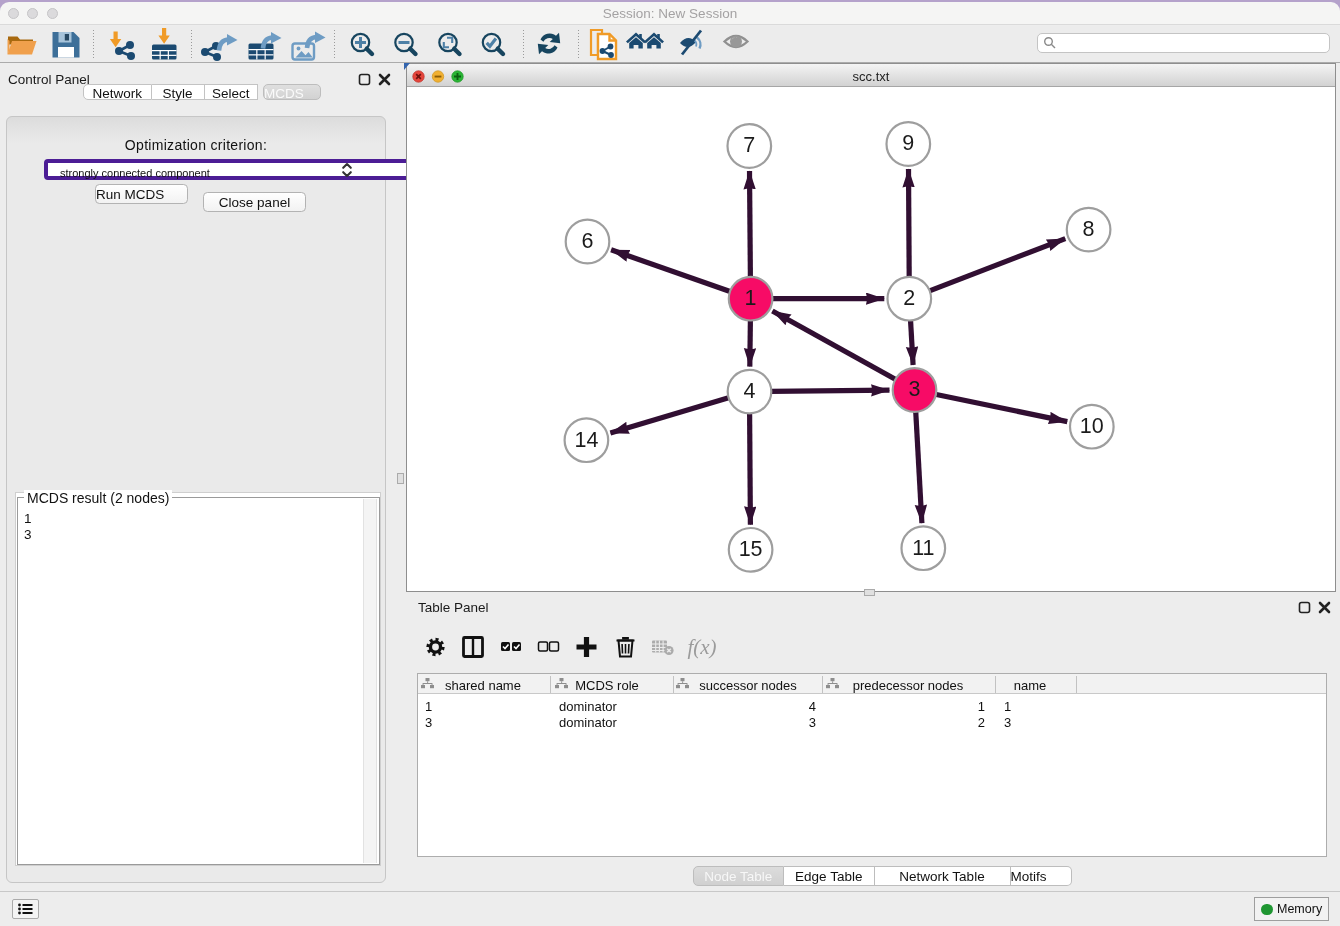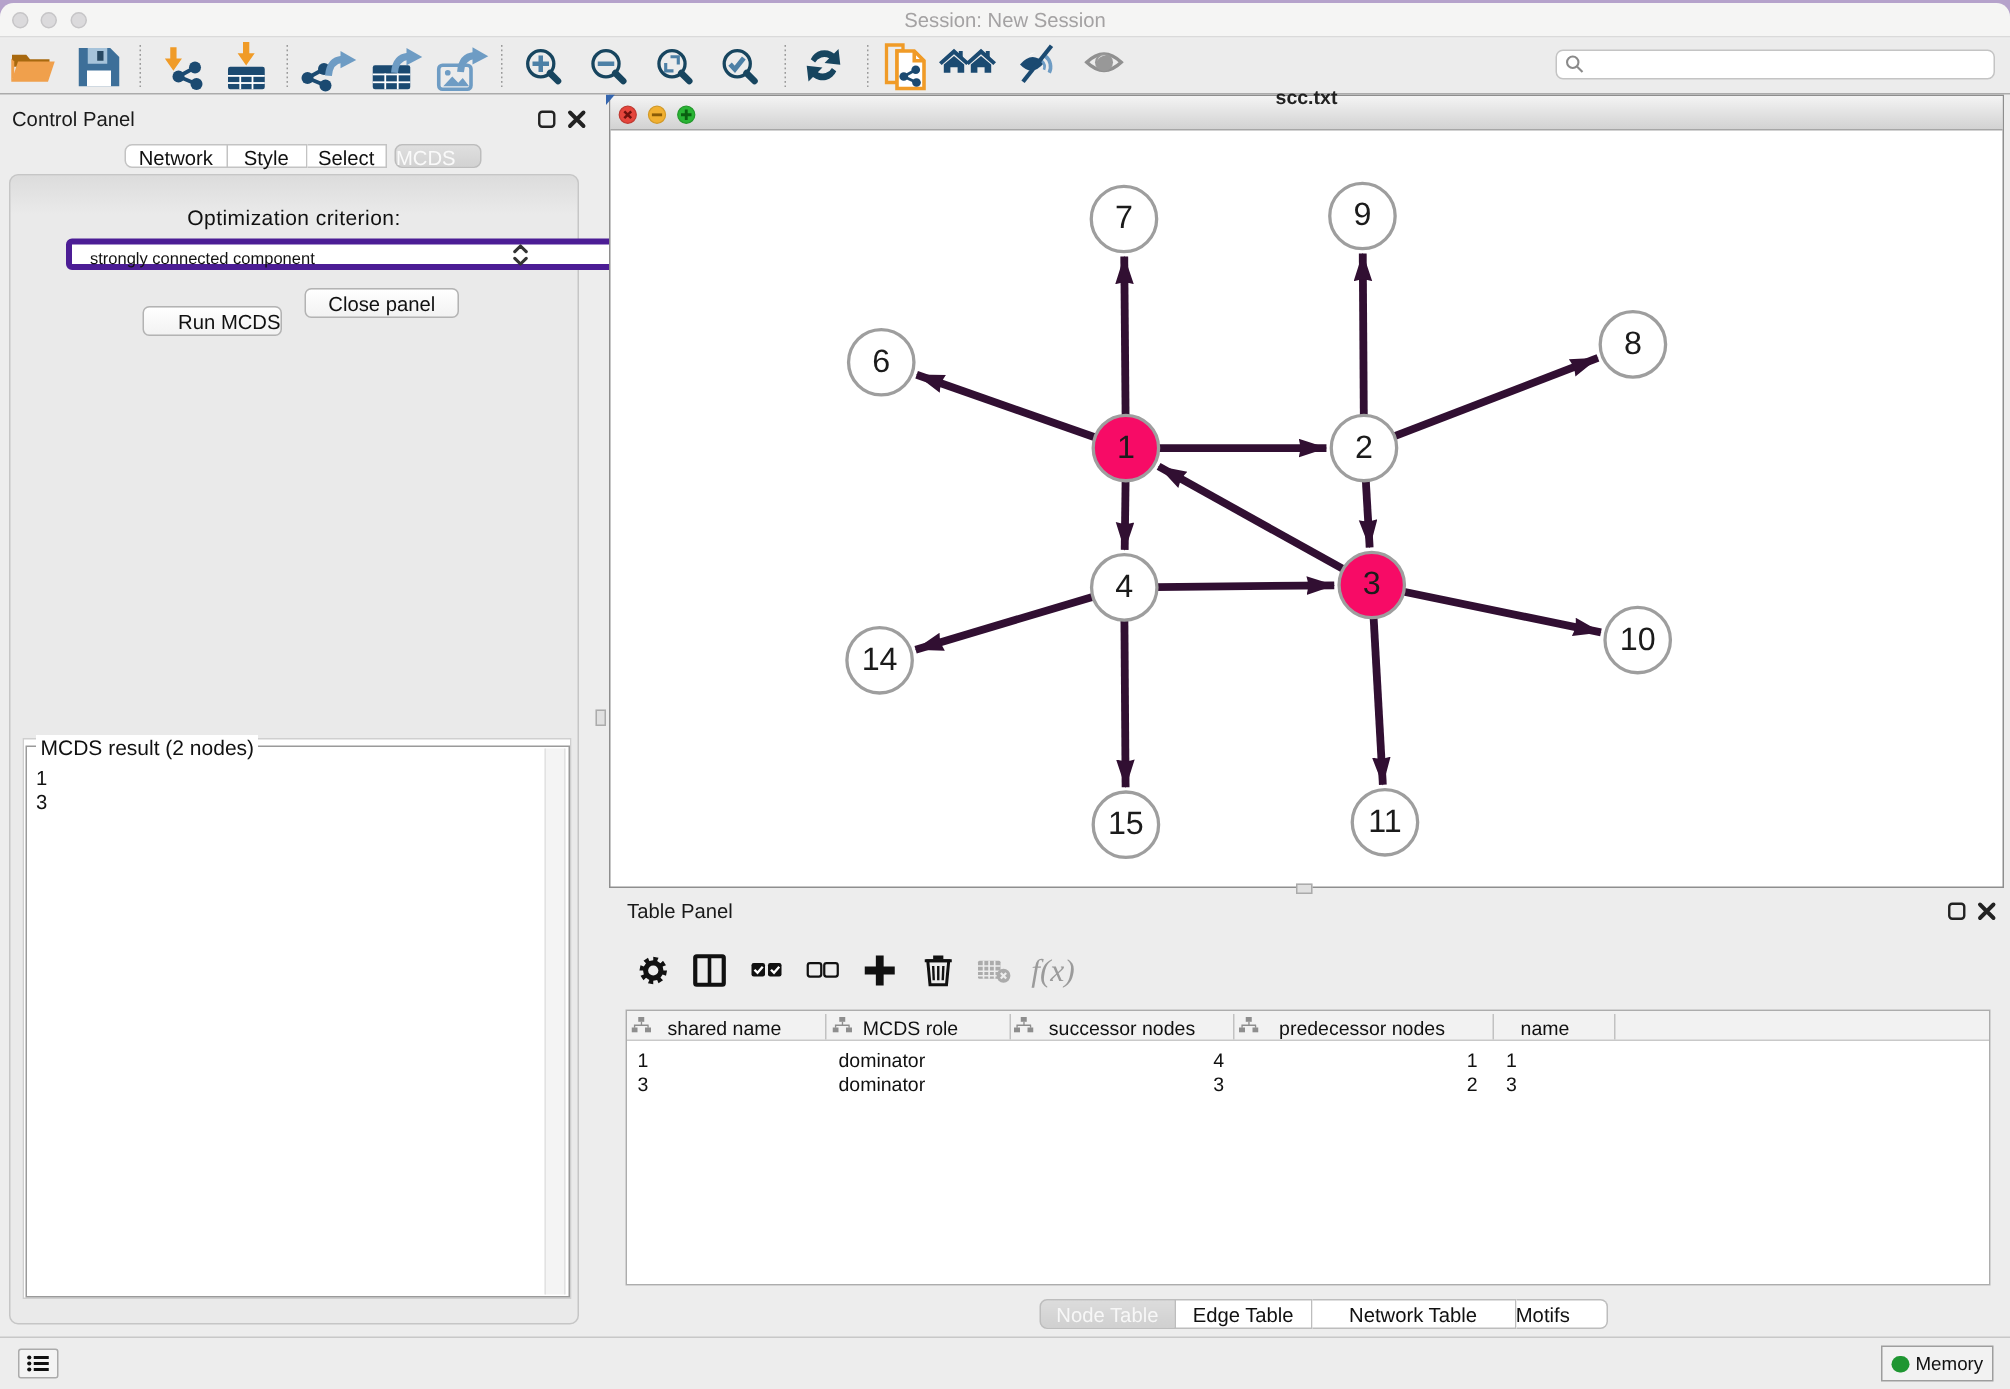--- a/index.html
+++ b/index.html
@@ -117,55 +117,55 @@
 <div class="abs" style="left:1037px;top:32.5px;width:293px;height:20px;background:#fff;border:1px solid #C4C4C4;border-radius:5px"></div>
 <svg class="abs" style="left:1043px;top:36px" width="14" height="14" viewBox="0 0 14 14">
     <circle cx="5.5" cy="5.5" r="3.8" fill="none" stroke="#8A8A8A" stroke-width="1.4"></circle>
     <line x1="8.3" y1="8.3" x2="12" y2="12" stroke="#8A8A8A" stroke-width="1.4"></line>
   </svg>
 <div class="abs" style="left:8px;top:71.5px;font-size:13.5px;color:#1A1A1A">Control Panel</div>
 <svg class="abs" style="left:358px;top:73px" width="34" height="14" viewBox="0 0 34 14">
 <rect x="1.5" y="1.5" width="10" height="10" rx="2" fill="none" stroke="#222" stroke-width="1.6"></rect>
 <path d="M22 2 L31 11 M31 2 L22 11" stroke="#222" stroke-width="2.6" stroke-linecap="round"></path>
 </svg>
-<div class="abs" style="left:83px;top:96px;height:16px;display:flex;font-size:13.5px;color:#111">
+<div class="abs" style="left:83px;top:84px;height:16px;display:flex;font-size:13.5px;color:#111">
  <div style="width:68.5px;background:#fff;border:1px solid #C3C3C3;border-radius:5px 0 0 5px;text-align:center;line-height:17px">Network</div>
  <div style="width:53px;background:#fff;border:1px solid #C3C3C3;border-left:none;text-align:center;line-height:17px">Style</div>
  <div style="width:53.5px;background:#fff;border:1px solid #C3C3C3;border-left:none;text-align:center;line-height:17px">Select</div>
  <div style="width:5px"></div>
  <div style="width:58px;background:linear-gradient(#DFDFDF,#D2D2D2);border:1px solid #BDBDBD;border-radius:5px;line-height:17px;color:#FAFAFA">MCDS</div>
 </div>
 <div class="abs" style="left:6px;top:116px;width:380px;height:767px;background:#EAEAEA;border:1px solid #C6C6C6;border-radius:6px;background-image:linear-gradient(#DCDCDC,#EAEAEA 26px)"></div>
 <div class="abs" style="left:6px;top:137px;width:380px;text-align:center;font-size:14px;letter-spacing:0.3px;color:#111">Optimization criterion:</div>
 <div class="abs" style="left:44px;top:158.5px;width:376px;height:21px;background:#fff;border:4px solid #4c1d95;border-radius:4px;font-size:11px;color:#111;line-height:20px;padding-left:12px">strongly connected component</div>
 <svg class="abs" style="left:340px;top:161.5px" width="14" height="16" viewBox="0 0 14 16">
     <path d="M3.2 5.8 L7 2 L10.8 5.8 M3.2 10.2 L7 14 L10.8 10.2" fill="none" stroke="#333" stroke-width="2.1" stroke-linecap="round" stroke-linejoin="round"></path>
   </svg>
-<div class="abs" style="left:95px;top:204px;width:93px;height:20px;background:linear-gradient(#FFFFFF,#F2F2F2);border:1px solid #B3B3B3;border-radius:4.5px;font-size:13.5px;color:#111;text-align:right;line-height:19px">Run MCDS</div>
+<div class="abs" style="left:95px;top:184px;width:93px;height:20px;background:linear-gradient(#FFFFFF,#F2F2F2);border:1px solid #B3B3B3;border-radius:4.5px;font-size:13.5px;color:#111;text-align:left;line-height:19px">Run MCDS</div>
 <div class="abs" style="left:203px;top:192px;width:103px;height:20px;background:linear-gradient(#FFFFFF,#F2F2F2);border:1px solid #B3B3B3;border-radius:4.5px;font-size:13.5px;color:#111;text-align:center;line-height:19px">Close panel</div>
 <div class="abs" style="left:15px;top:492px;width:366px;height:374px;background:#fff;border:1px solid #CFCFCF"></div>
 <div class="abs" style="left:16.5px;top:497px;width:363px;height:368px;border:1px solid #9A9A9A"></div>
 <div class="abs" style="left:24px;top:490px;font-size:14px;color:#111;background:#fff;padding:0 3px">MCDS result (2 nodes)</div>
 <div class="abs" style="left:363px;top:499px;width:14px;height:364px;background:#F4F4F4;border-left:1px solid #E2E2E2;border-right:1px solid #E2E2E2"></div>
 <div class="abs" style="left:24px;top:510.5px;font-size:13.5px;color:#111;line-height:16.3px">1<br>3</div>
 
 <div class="abs" style="left:406px;top:63px;width:930px;height:529px;border:1px solid #8E8E8E;background:#fff"></div>
 <div class="abs" style="left:407px;top:64px;width:928px;height:23px;background:linear-gradient(#F4F4F4,#D2D2D2);border-bottom:1px solid #A6A6A6"></div>
 <svg class="abs" style="left:404px;top:63px" width="6" height="7" viewBox="0 0 6 7">
     <path d="M0 0 L6 0 L0 7 z" fill="#3465AE"></path>
   </svg>
 <svg class="abs" style="left:412px;top:70px" width="56" height="13" viewBox="0 0 56 13">
 <circle cx="6.5" cy="6.5" r="5.7" fill="#E5453C" stroke="#C03931" stroke-width="0.8"></circle>
 <path d="M4.2 4.2 L8.8 8.8 M8.8 4.2 L4.2 8.8" stroke="#70110D" stroke-width="1.7"></path>
 <circle cx="26" cy="6.5" r="5.7" fill="#F1B031" stroke="#D29A29" stroke-width="0.8"></circle>
 <rect x="22.6" y="5.6" width="6.8" height="1.9" fill="#8A5C07"></rect>
 <circle cx="45.5" cy="6.5" r="5.7" fill="#29B434" stroke="#23992C" stroke-width="0.8"></circle>
 <path d="M45.5 3 v7 M42 6.5 h7" stroke="#0A5F10" stroke-width="1.9"></path>
 </svg>
-<div class="abs" style="left:407px;top:57px;width:928px;text-align:center;font-size:13px;font-weight:bold;color:#222">scc.txt</div>
+<div class="abs" style="left:407px;top:69px;width:928px;text-align:center;font-size:13px;font-weight:normal;color:#222">scc.txt</div>
 <div class="abs" style="left:396.5px;top:473px;width:7px;height:11px;background:#E0E0E0;border:1px solid #ABABAB"></div>
 <div class="abs" style="left:863.5px;top:589px;width:11px;height:7px;background:#E0E0E0;border:1px solid #ABABAB"></div>
 <svg width="928" height="504" viewBox="0 0 928 504" style="position:absolute;left:407px;top:87px">
     <defs>
       <marker id="ah" markerWidth="21" markerHeight="14" refX="18.5" refY="6.2" orient="auto" markerUnits="userSpaceOnUse">
         <path d="M0 0 L19 6.2 L0 12.4 Q2 6.2 0 0 Z" fill="#310F32"></path>
       </marker>
     </defs>
     <path d="M343.4 190.7 L342.5 84.0" stroke="#310F32" stroke-width="5.2" marker-end="url(#ah)"></path>
     <path d="M323.8 204.8 L204.1 162.8" stroke="#310F32" stroke-width="5.2" marker-end="url(#ah)"></path>

